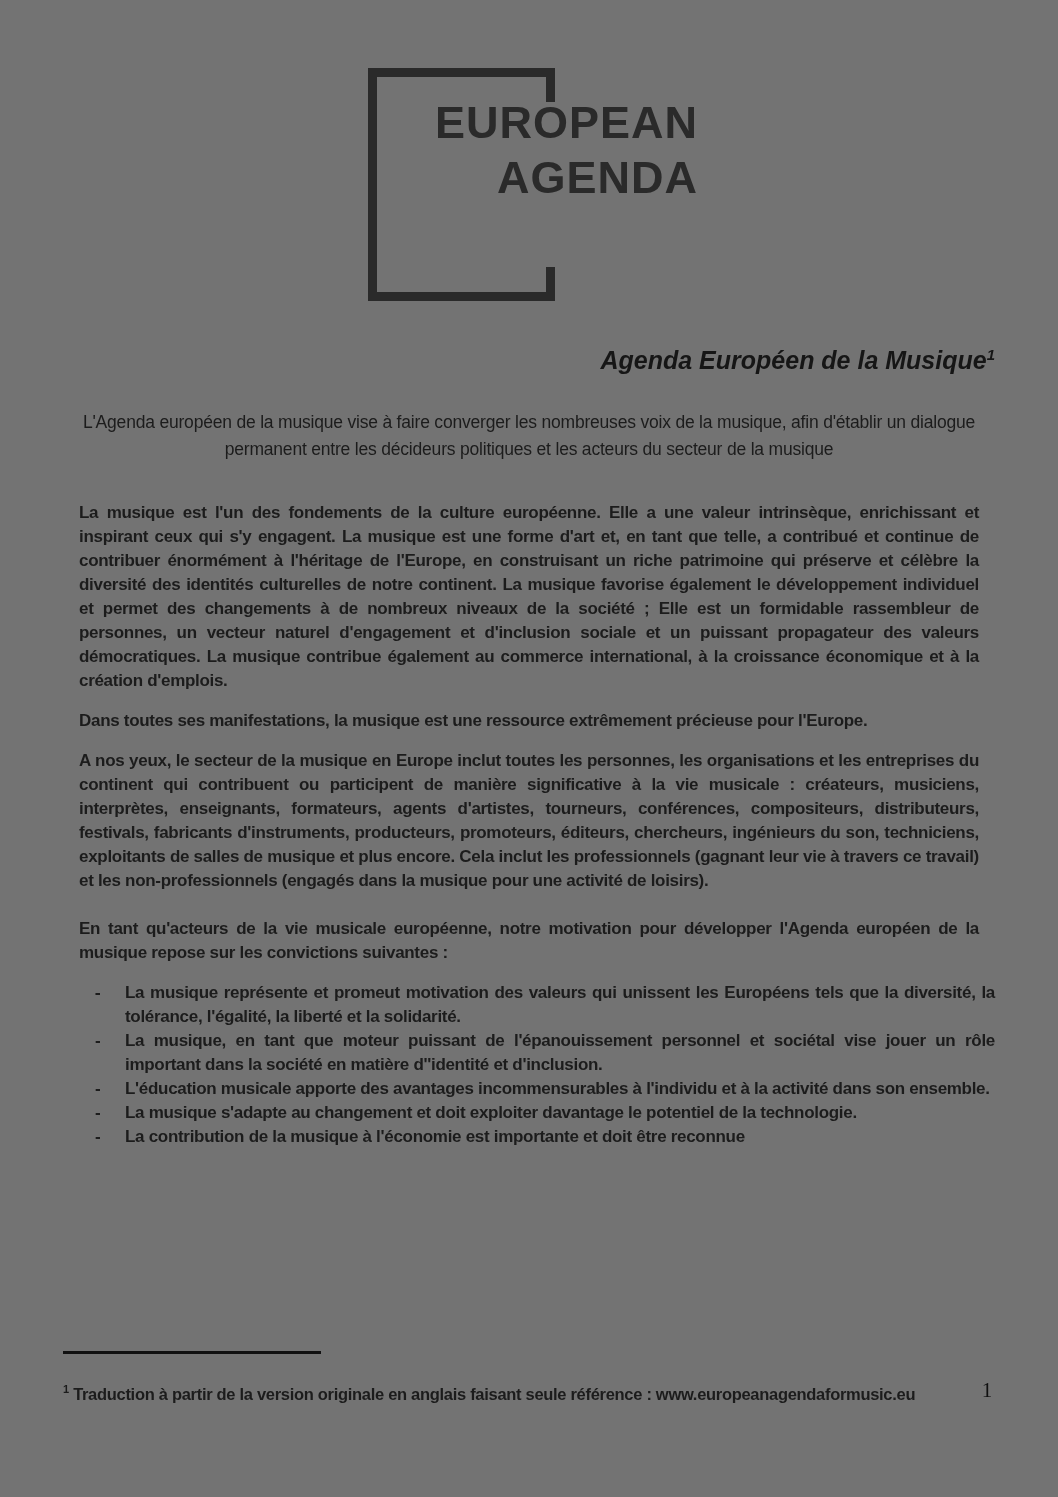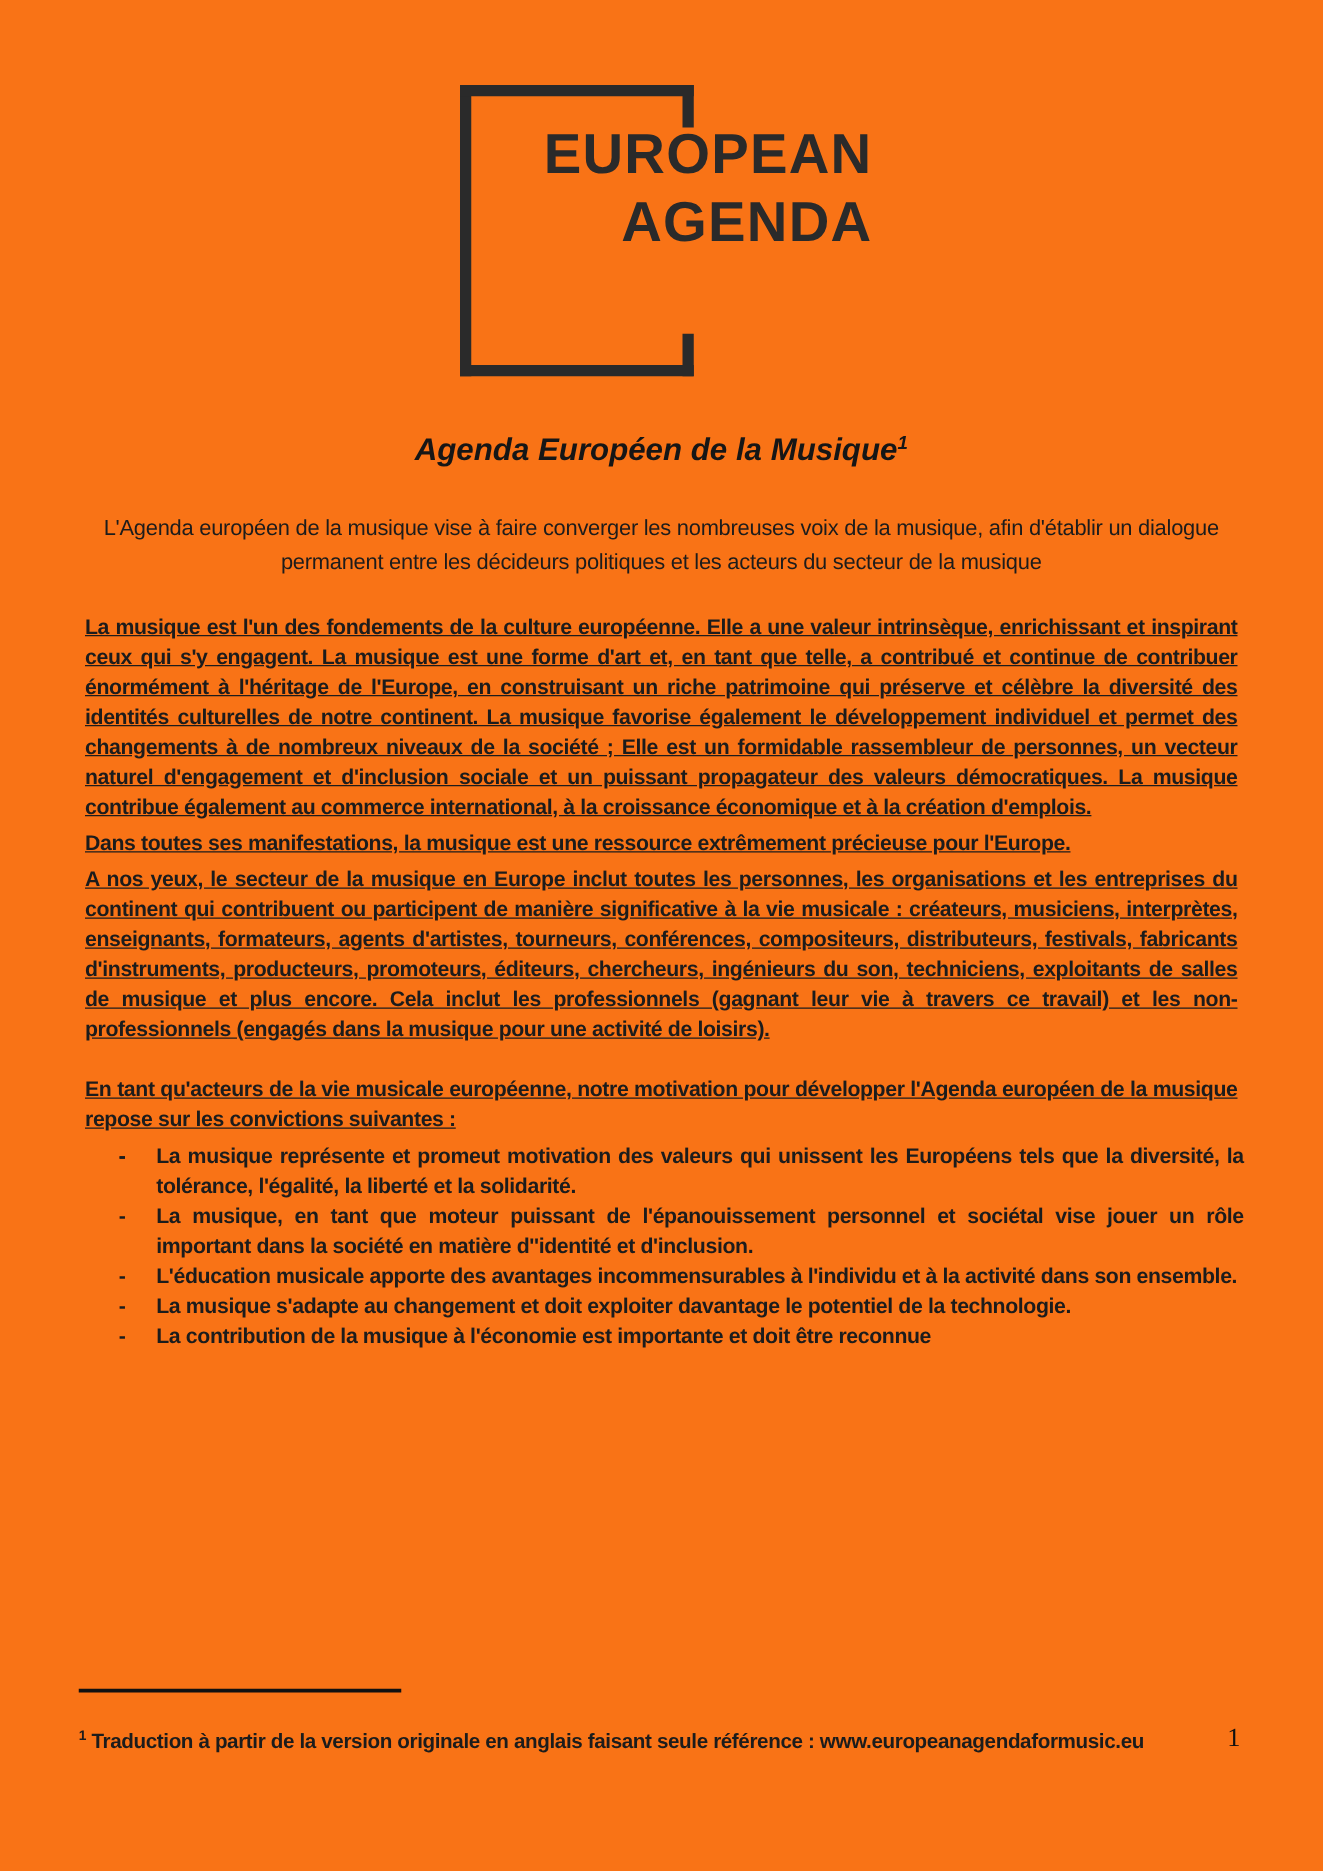--- a/index.html
+++ b/index.html
@@ -1,21 +1,21 @@
 <!DOCTYPE html>
 <html><head>
 <meta charset="utf-8">
 <style>
   html, body { margin: 0; padding: 0; background: #888; }
   .page {
     position: relative;
     width: 1058px;
     height: 1497px;
     margin: 0 auto;
-    background: #f97316;
+    background: #737373;
     color: #1c1c1c;
     font-family: "Liberation Sans", "DejaVu Sans", sans-serif;
     overflow: hidden;
   }
 
   
   .logo { position: absolute; left: 368px; top: 68px; width: 330px; height: 235px; }
   .logo .bar { position: absolute; background: #2a2a2a; }
   .f-left        { left: 0;    top: 0;    width: 9px;   height: 233px; }
   .f-top         { left: 0;    top: 0;    width: 187px; height: 9px; }
@@ -26,40 +26,40 @@
     position: absolute; right: 0; top: 27px;
     text-align: right;
     font-size: 45px; line-height: 55px;
     font-weight: bold; letter-spacing: 1px;
     color: #2a2a2a; white-space: nowrap;
   }
 
   
   .title {
     position: absolute; top: 329px; left: 63px; width: 932px;
-    text-align: center;
+    text-align: right;
     font-size: 25px; font-weight: bold; font-style: italic;
     color: #161616;
   }
   .title sup { font-size: 15px; }
   .subtitle {
     position: absolute; top: 391px; left: 63px; width: 932px;
     text-align: center;
     font-size: 17.5px; line-height: 27px; font-weight: 400;
     letter-spacing: -0.2px;
   }
 
   
   .body {
     position: absolute; top: 485px; left: 63px; width: 932px;
     font-size: 17px; line-height: 24px; font-weight: 600;
     letter-spacing: -0.3px;
     text-align: justify;
   }
-  .body p { margin: 5px; text-decoration: underline; }
+  .body p { margin: 16px; }
   .body p.spaced { margin-top: 24px; }
   ul.bullets { margin: 0; padding: 0; list-style: none; }
   ul.bullets li { position: relative; padding-left: 62px; text-align: justify; }
   ul.bullets .marker { position: absolute; left: 32px; top: 0; }
 
   
   .footnote-rule {
     position: absolute; top: 1351px; left: 63px;
     width: 258px; height: 3px; background: #111;
   }

